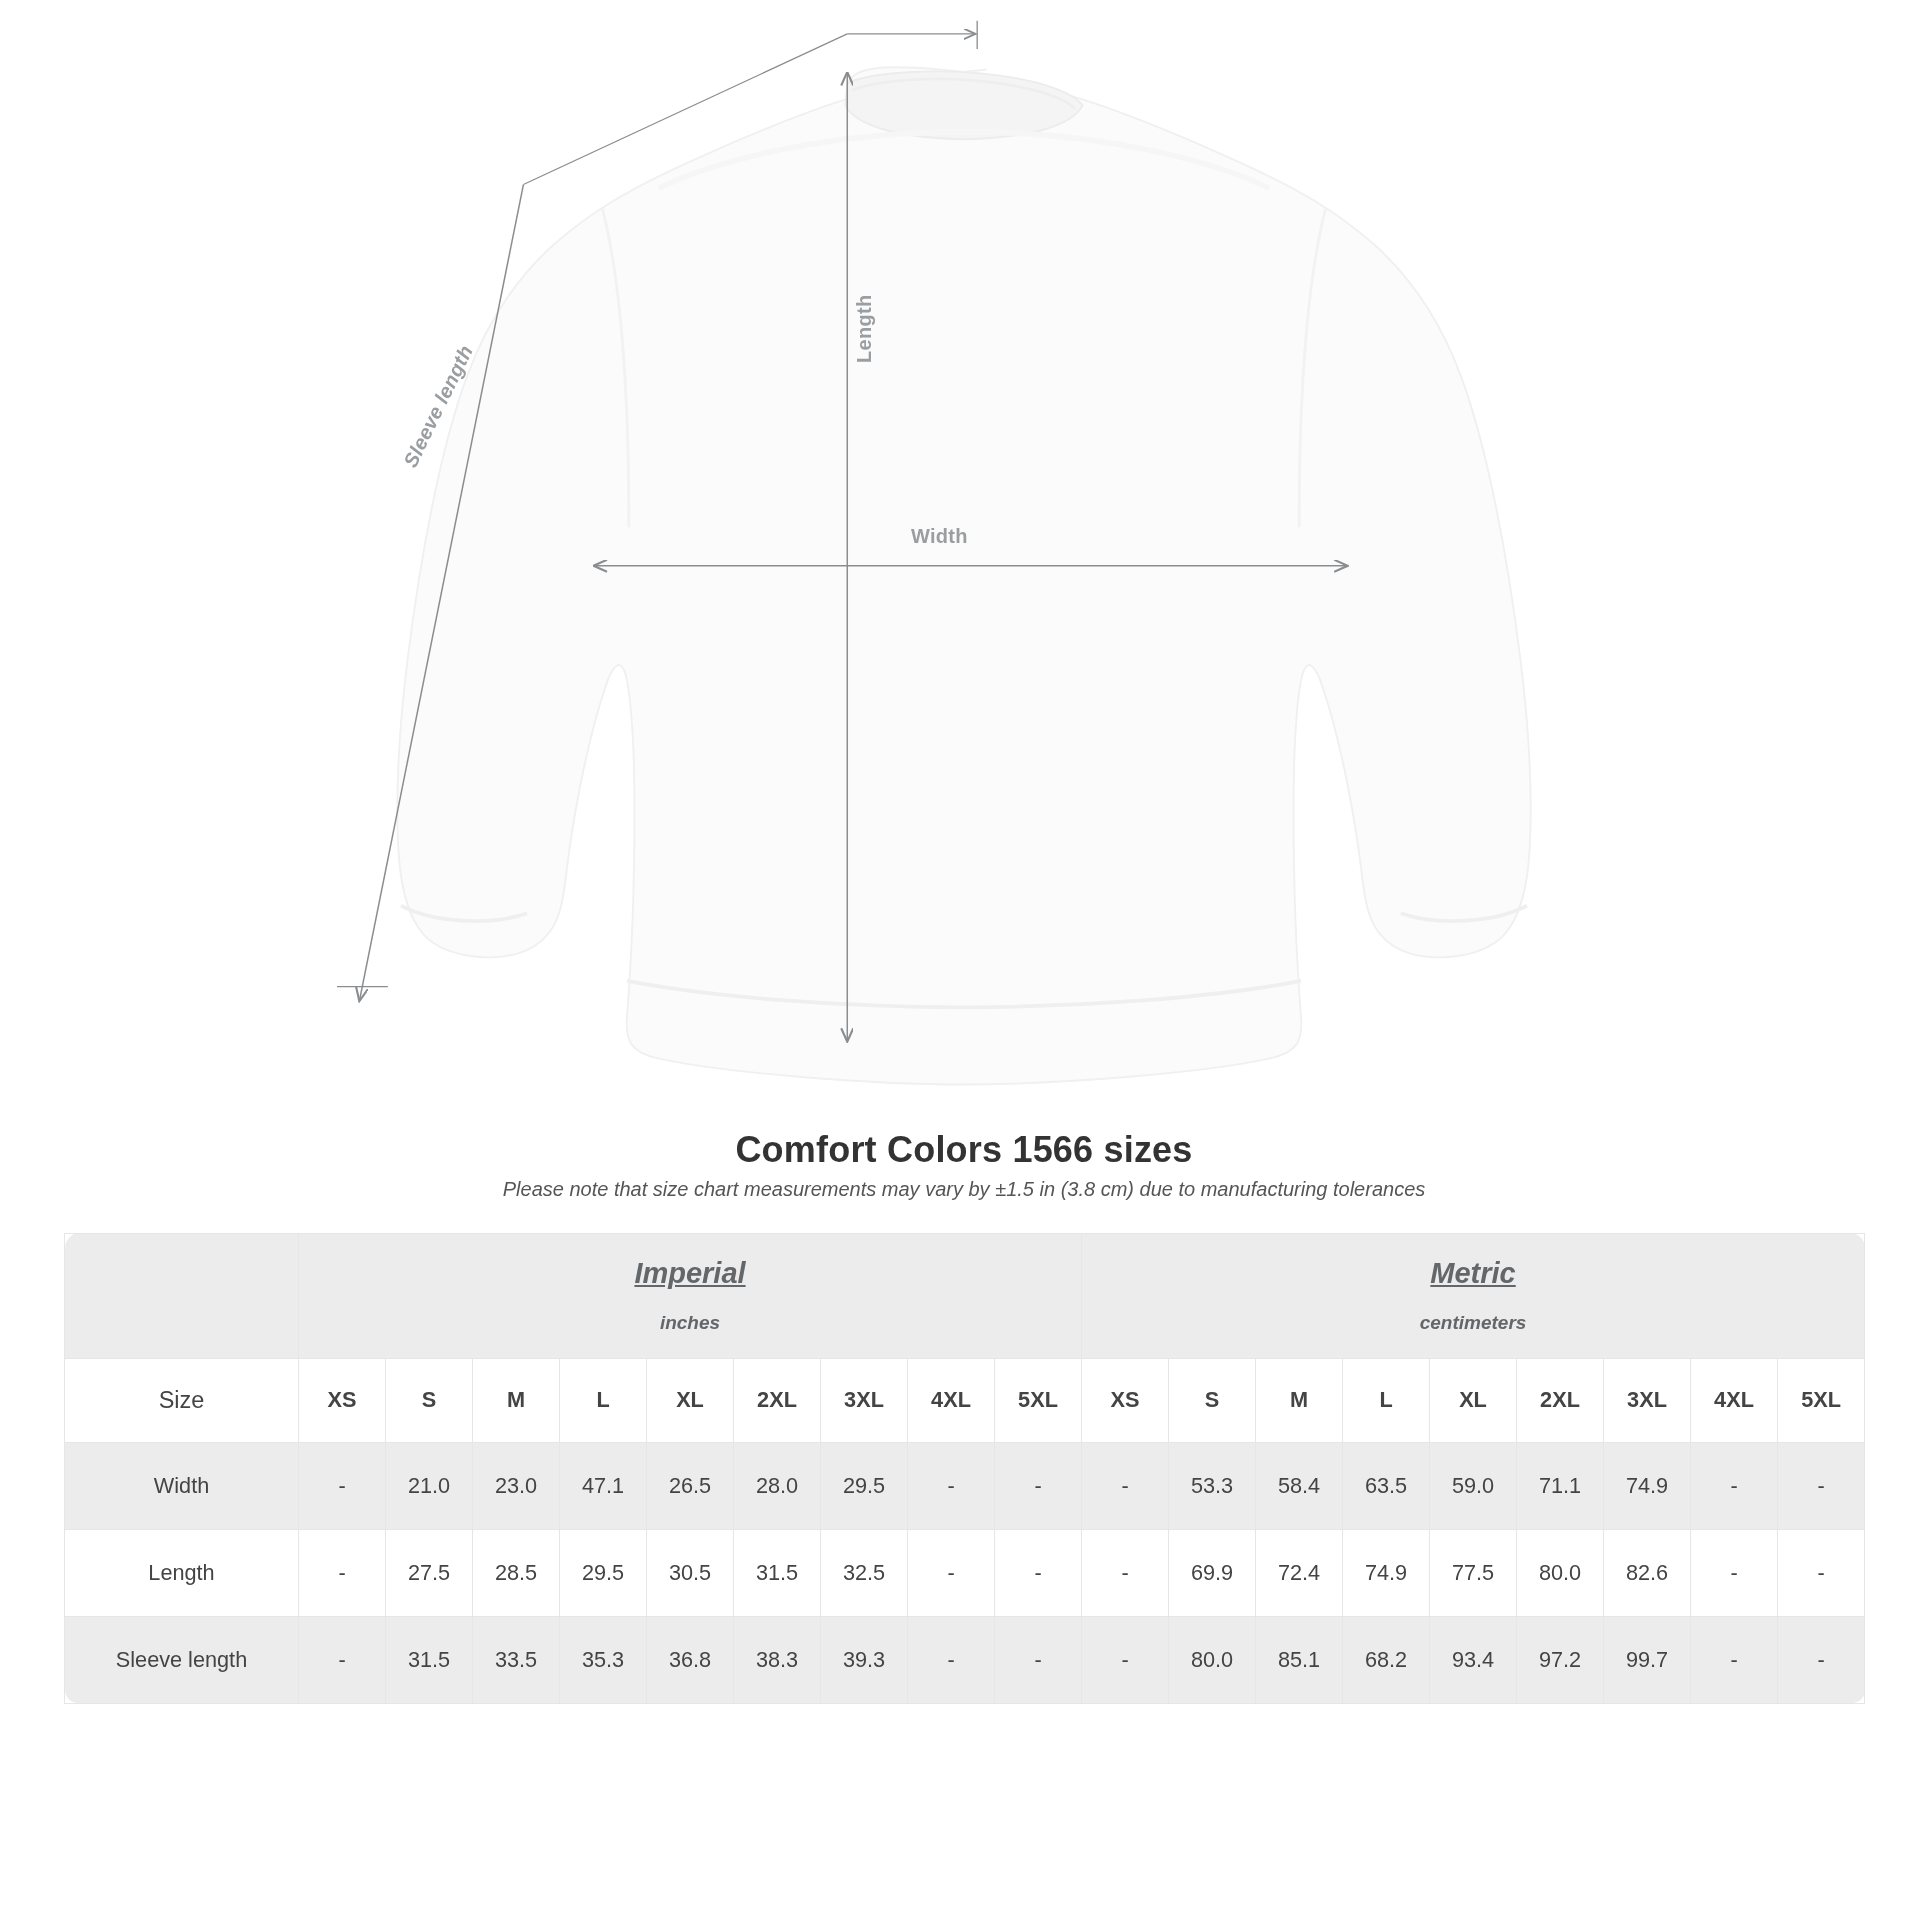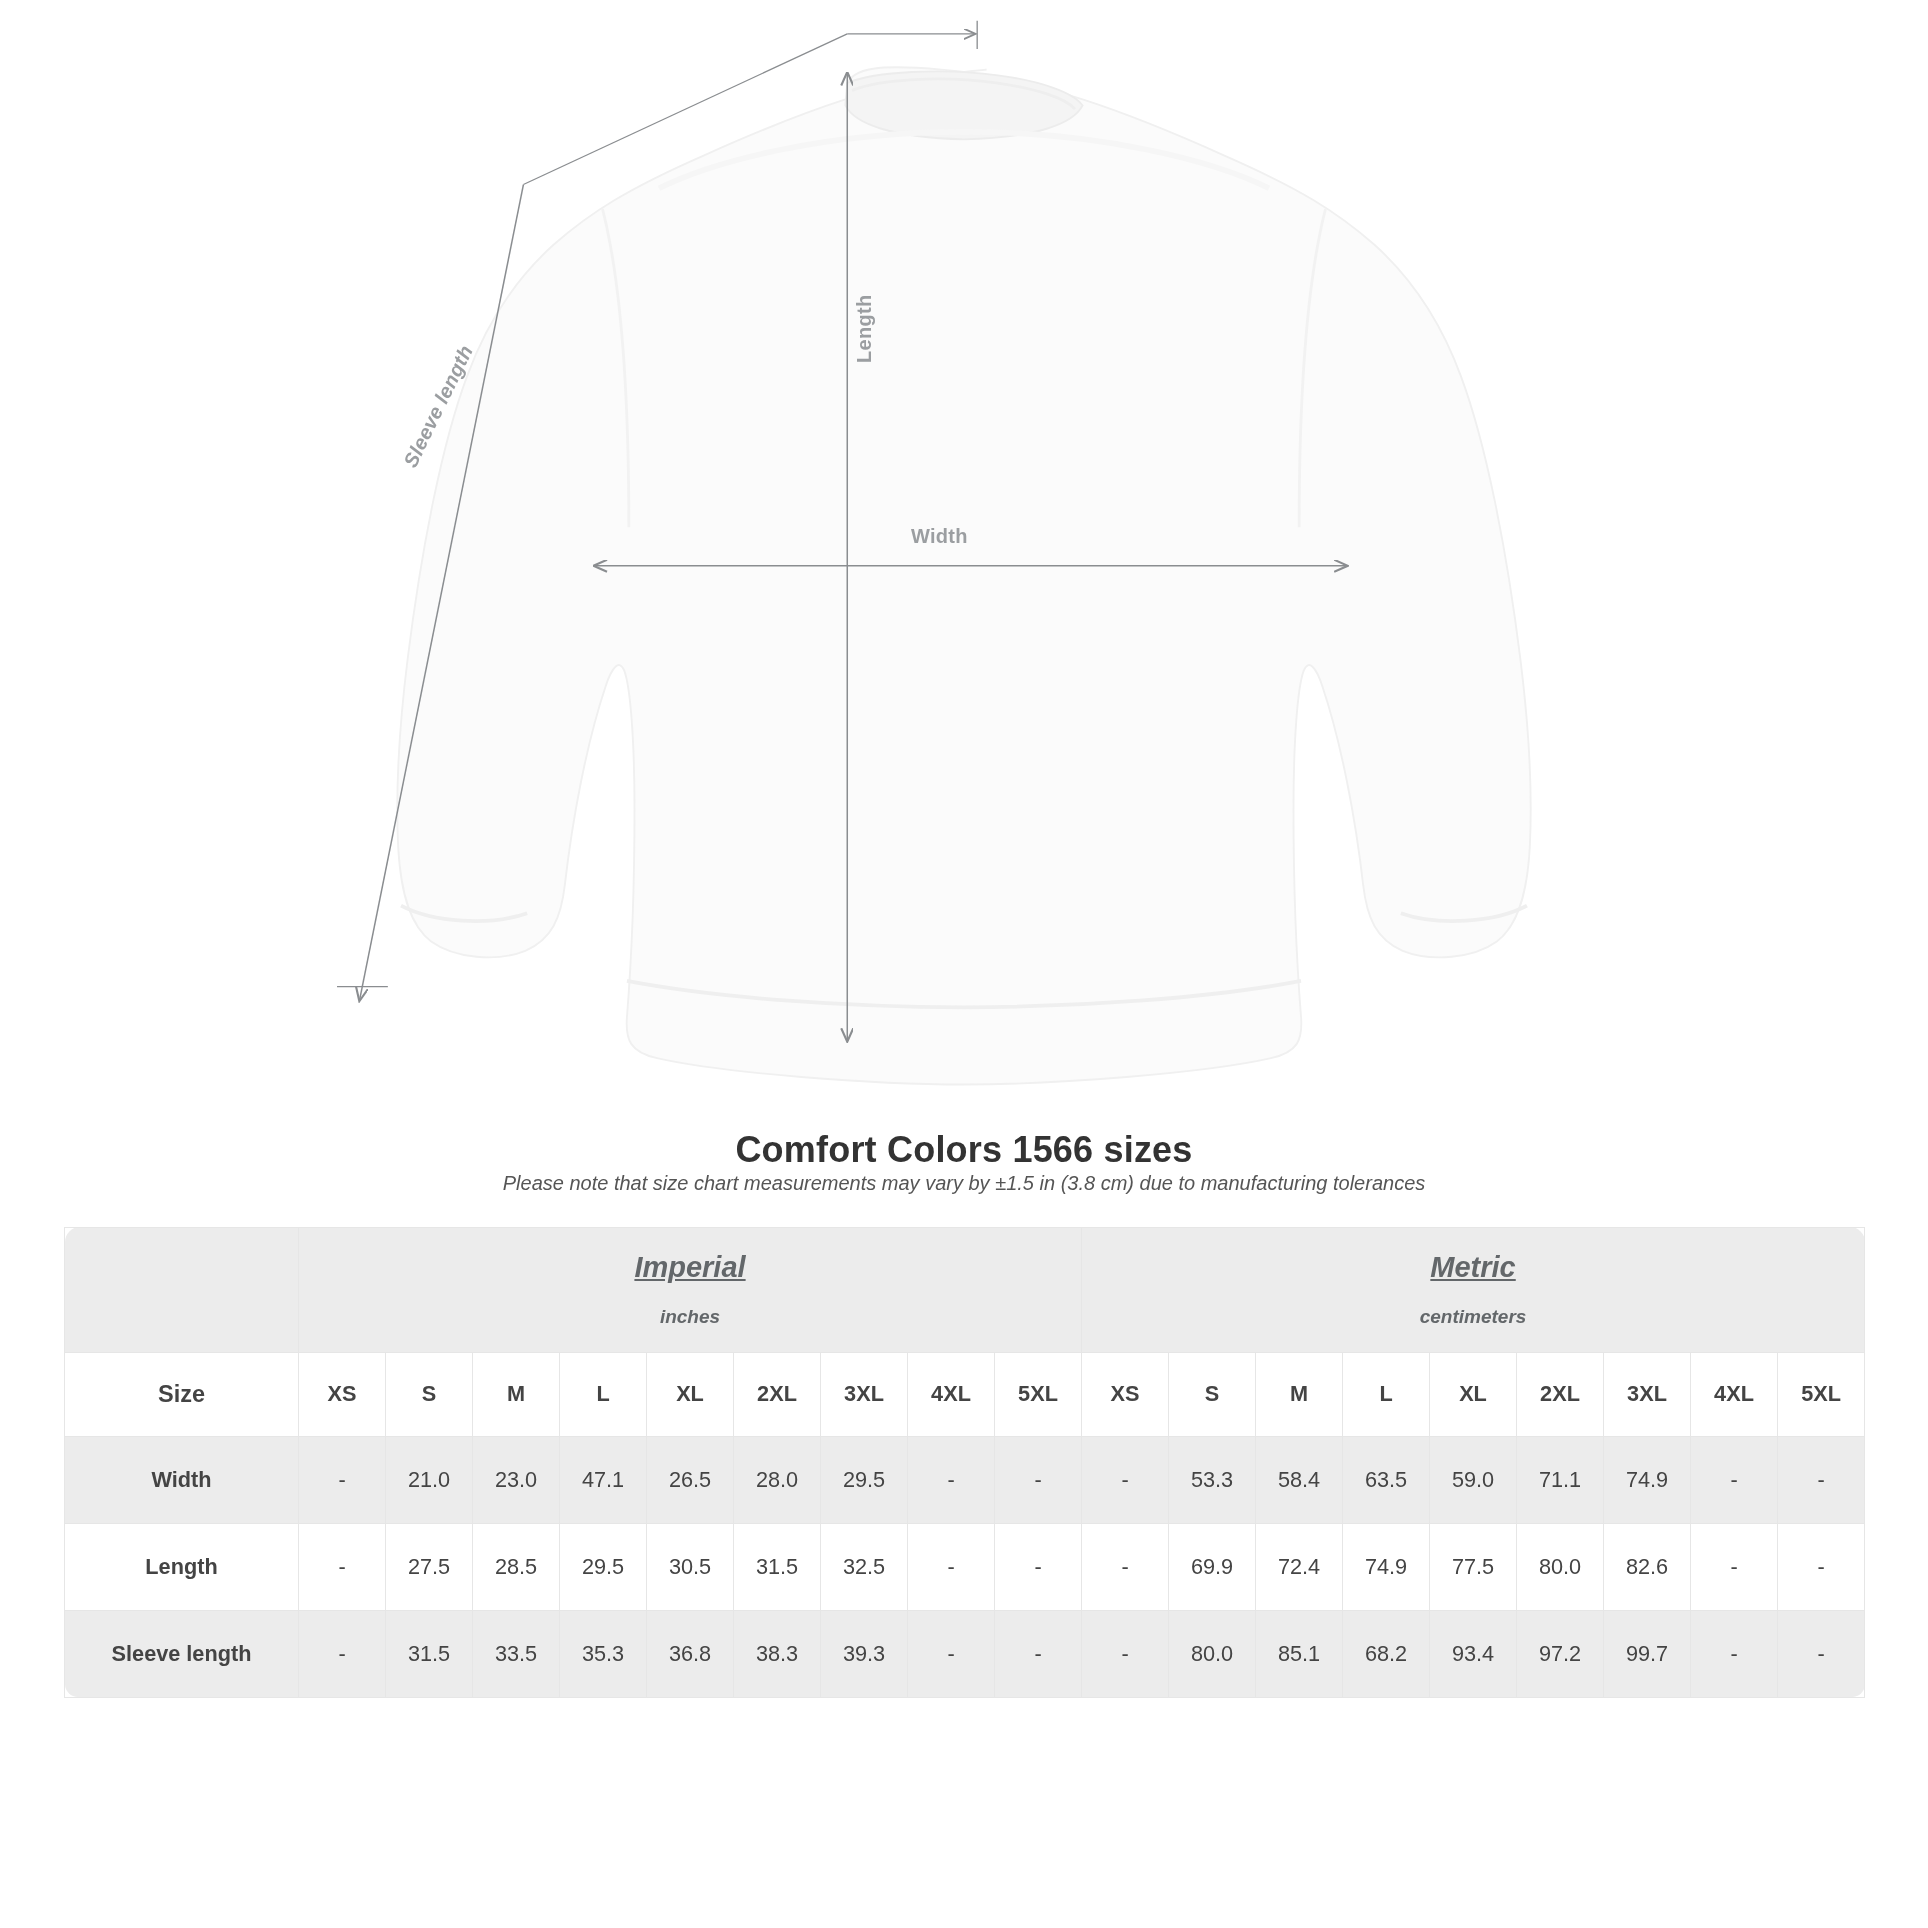--- a/index.html
+++ b/index.html
@@ -66,21 +66,21 @@
     font-size: 36px;
     font-weight: bold;
     color: #333333;
     margin: 0;
     letter-spacing: 0.2px;
   }
   .chart-note {
     font-size: 20px;
     font-style: italic;
     color: #555555;
-    margin-top: 1px;
+    margin-top: 7px;
   }
 
   
   .table-wrap {
     margin: 32px 64px 0 64px;
   }
   table.size-table {
     width: 1800px;
     border-collapse: collapse;
     table-layout: fixed;
@@ -136,21 +136,21 @@
   tbody tr {
     height: 87px;
   }
   tbody tr:nth-child(odd) td {
     background: #ececec;
   }
   tbody tr:nth-child(even) td {
     background: #ffffff;
   }
   td.rowhead, th.rowhead {
-    font-weight: bold;
+    font-weight: normal;
     font-size: 23.5px;
     color: #3d3d3d;
     width: 234px;
   }
   tbody tr:last-child td:first-child {
     border-bottom-left-radius: 13px;
   }
   tbody tr:last-child td:last-child {
     border-bottom-right-radius: 13px;
   }

